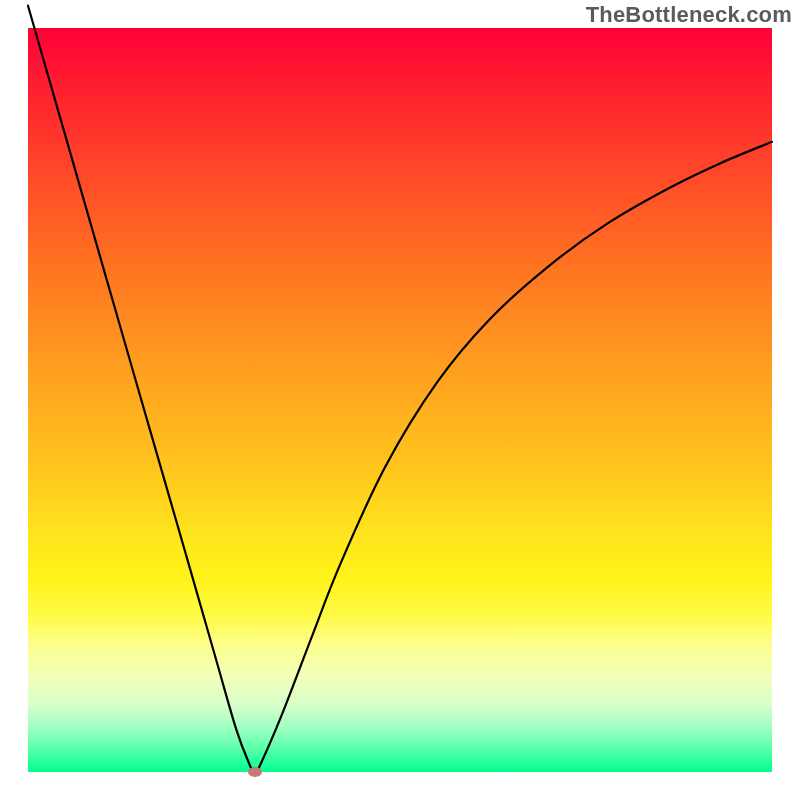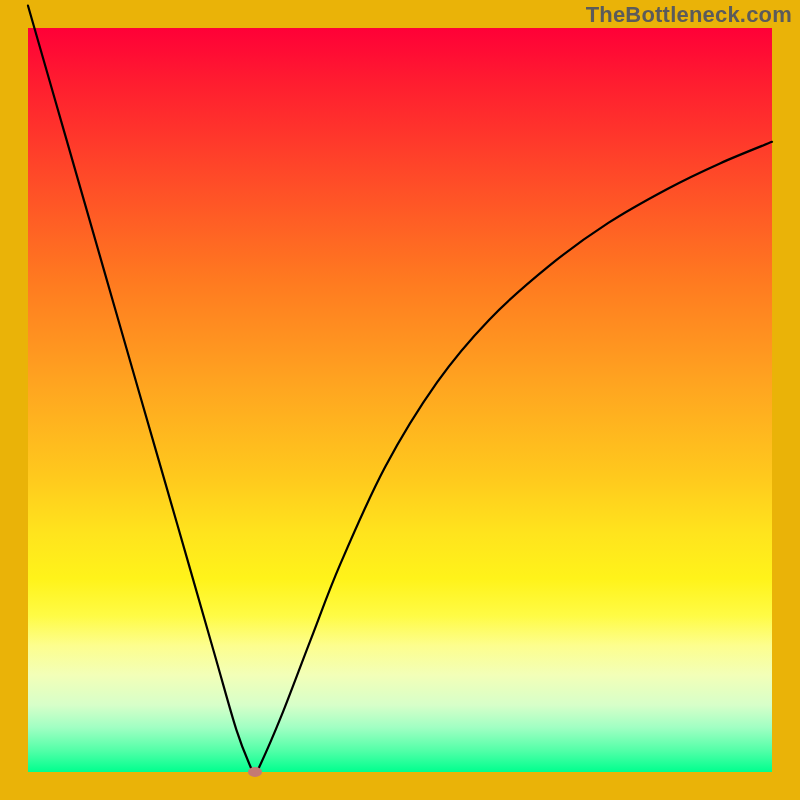--- a/index.html
+++ b/index.html
@@ -8,21 +8,21 @@
     width: 800px;
     height: 800px;
     overflow: hidden;
     font-family: Arial, Helvetica, sans-serif;
     background: #000;
   }
   .frame {
     position: relative;
     width: 800px;
     height: 800px;
-    background: #eab308;
+    background: #ffffff;
   }
   .attribution {
     position: absolute;
     top: 2px;
     right: 8px;
     color: #5b5b5b;
     font-size: 22px;
     font-weight: 600;
     letter-spacing: 0.2px;
     user-select: none;

